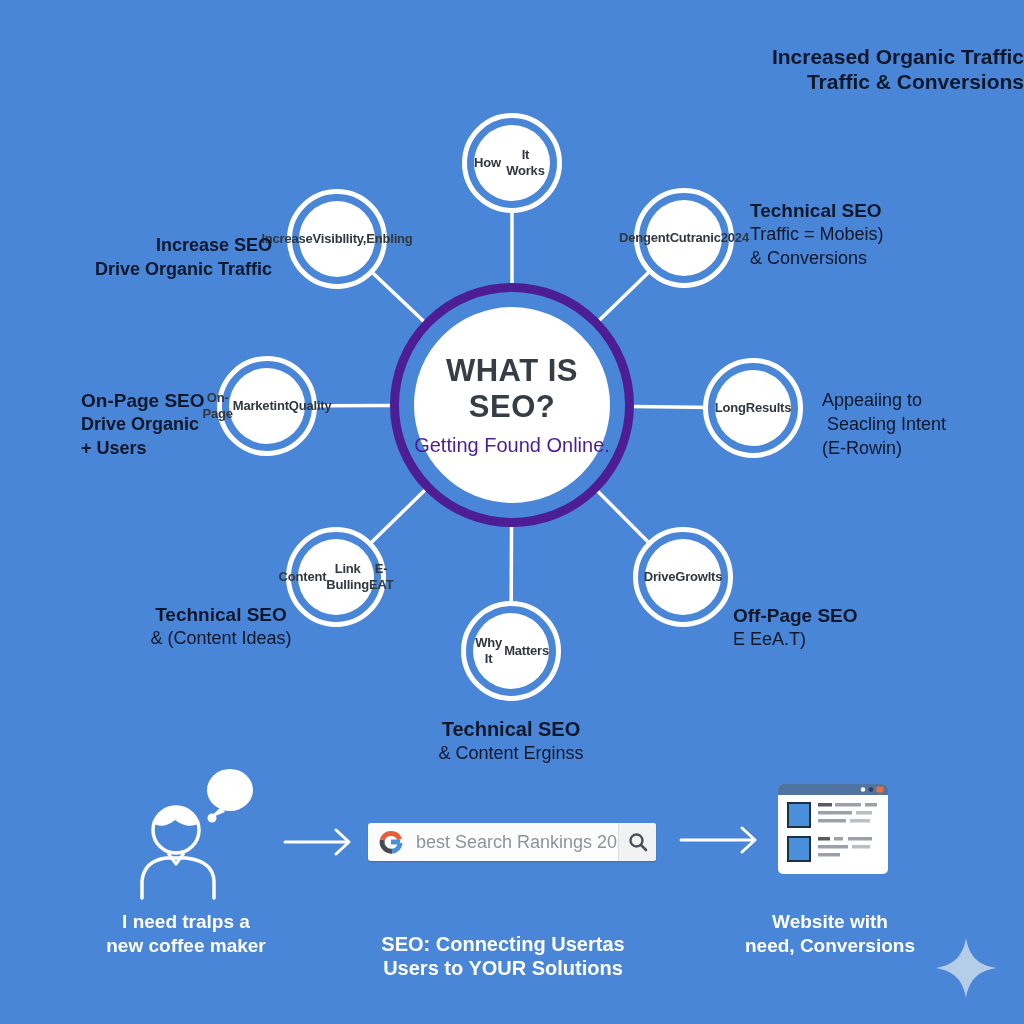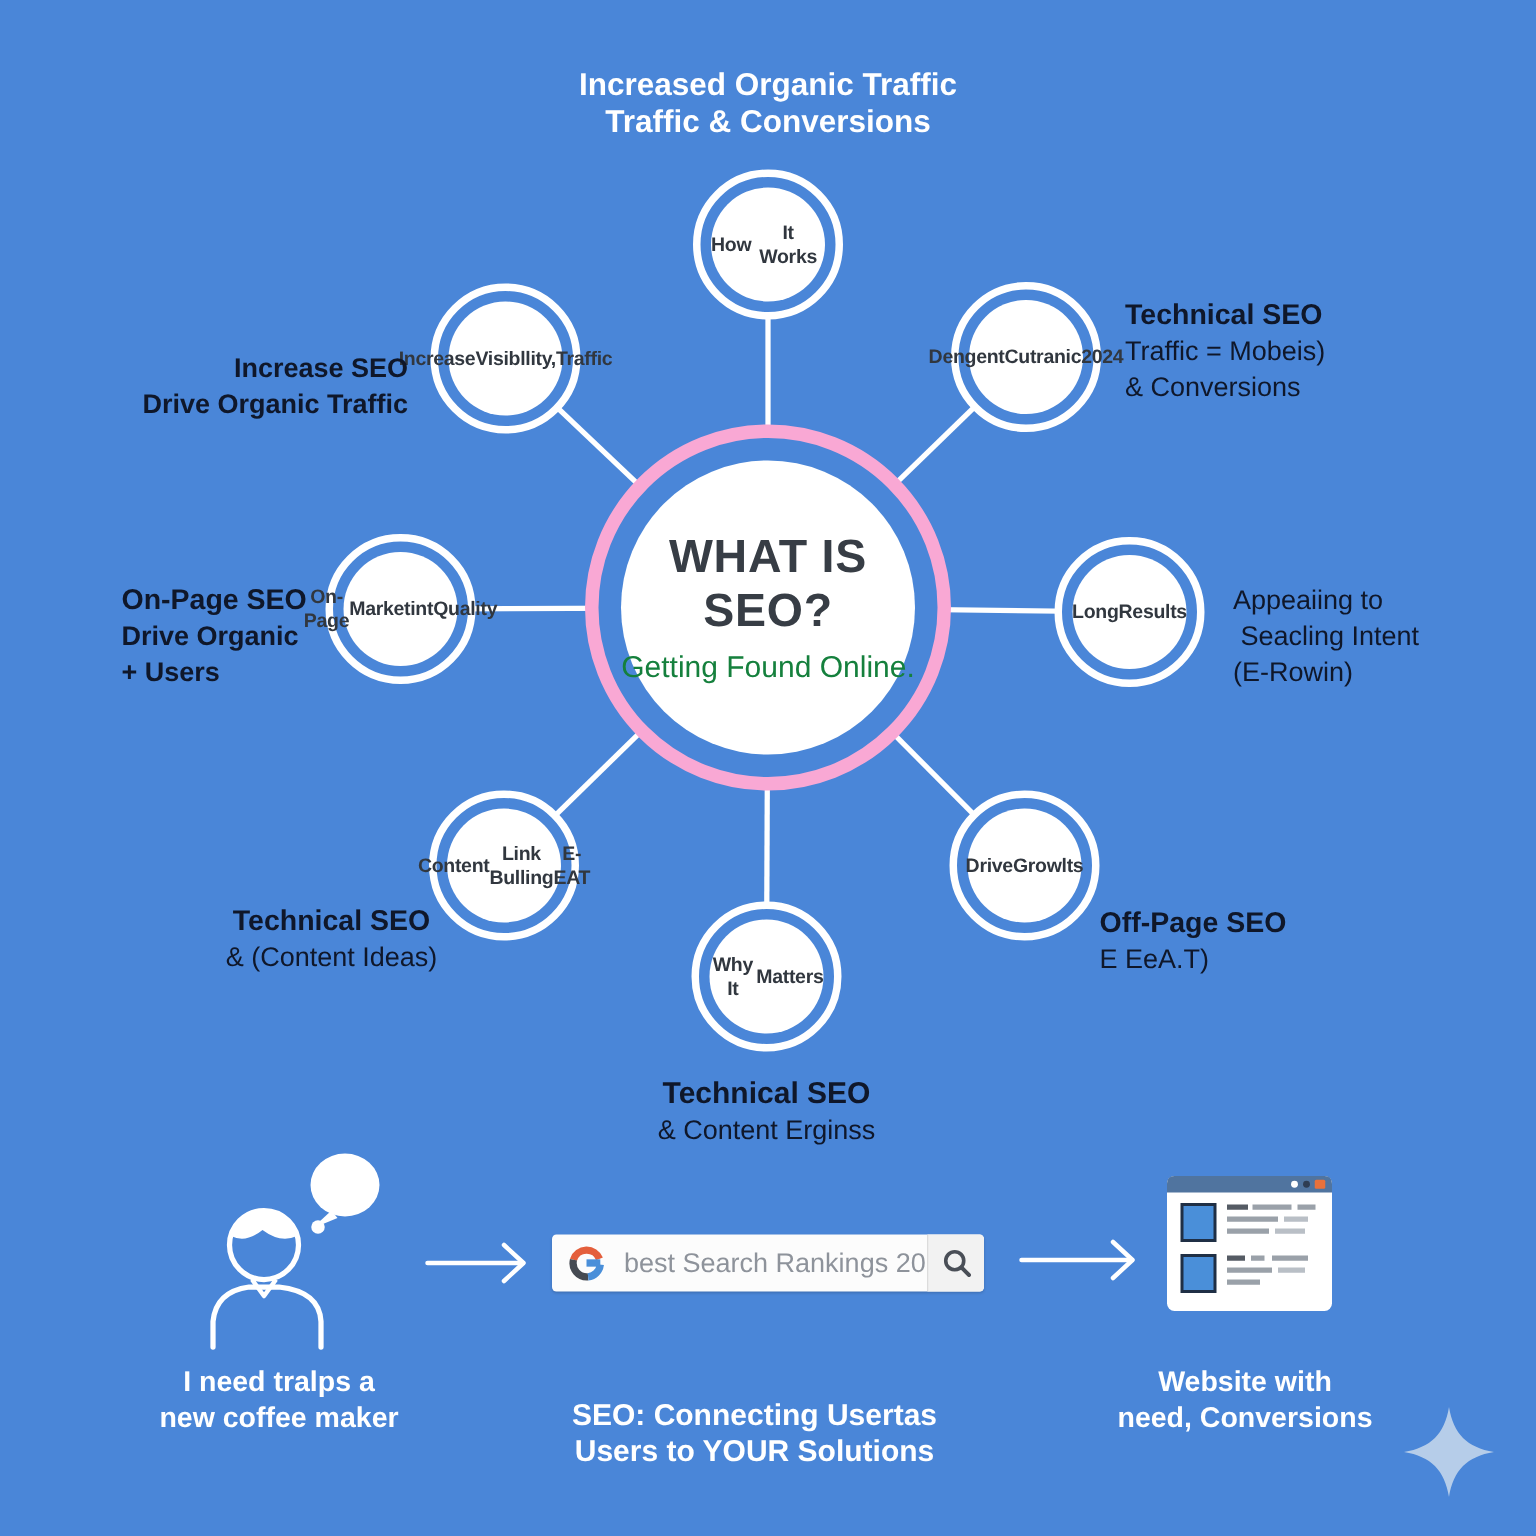--- a/index.html
+++ b/index.html
@@ -6,37 +6,37 @@
   .canvas {
     position:relative; width:1024px; height:1024px; overflow:hidden;
     background:#4a86d8;
     font-family:"Liberation Sans","DejaVu Sans",sans-serif;
   }
   .abs { position:absolute; }
   svg.layer { position:absolute; left:0; top:0; }
 
   
   .header {
-    position:absolute; left:0; top:44px; width:1024px; text-align:center;
-    color:#ffffff; font-size:21px; font-weight:700; line-height:1.2;
+    position:absolute; left:0; top:44px; width:1024px; text-align:right;
+    color:#0f172a; font-size:21px; font-weight:700; line-height:1.2;
   }
 
   
   .hub {
     position:absolute; left:390px; top:283px; width:244px; height:244px;
-    box-sizing:border-box; border:9px solid #f9a8d4; border-radius:50%;
+    box-sizing:border-box; border:9px solid #4c1d95; border-radius:50%;
     background:#4a86d8;
   }
   .hub-inner {
     position:absolute; inset:15px; background:#fff; border-radius:50%;
     display:flex; flex-direction:column; align-items:center; justify-content:center;
     text-align:center;
   }
   .hub-title { font-size:31px; font-weight:800; color:#373d45; letter-spacing:.5px; }
-  .hub-sub   { font-size:20px; color:#15803d; margin-top:9px; }
+  .hub-sub   { font-size:20px; color:#4c1d95; margin-top:9px; }
 
   
   .node {
     position:absolute; width:100px; height:100px; box-sizing:border-box;
     border:5px solid #fff; border-radius:50%; background:#4a86d8;
   }
   .node-inner {
     position:absolute; inset:7px; background:#fff; border-radius:50%;
     display:flex; flex-direction:row; align-items:center; justify-content:center;
     text-align:center; color:#31373f; font-size:13px; font-weight:700;
@@ -113,21 +113,21 @@
   <div class="node" style="left:462px;top:113px">
     <div class="node-inner">
       <span>How</span>
       <span>It Works</span>
     </div>
   </div>
   <div class="node" style="left:287px;top:189px">
     <div class="node-inner">
       <span>Increase</span>
       <span>Visibllity,</span>
-      <span>Traffic</span>
+      <span>Enbling</span>
     </div>
   </div>
   <div class="node" style="left:634px;top:188px">
     <div class="node-inner">
       <span>Dengent</span>
       <span>Cutranic</span>
       <span>2024</span>
     </div>
   </div>
   <div class="node" style="left:217px;top:356px">

